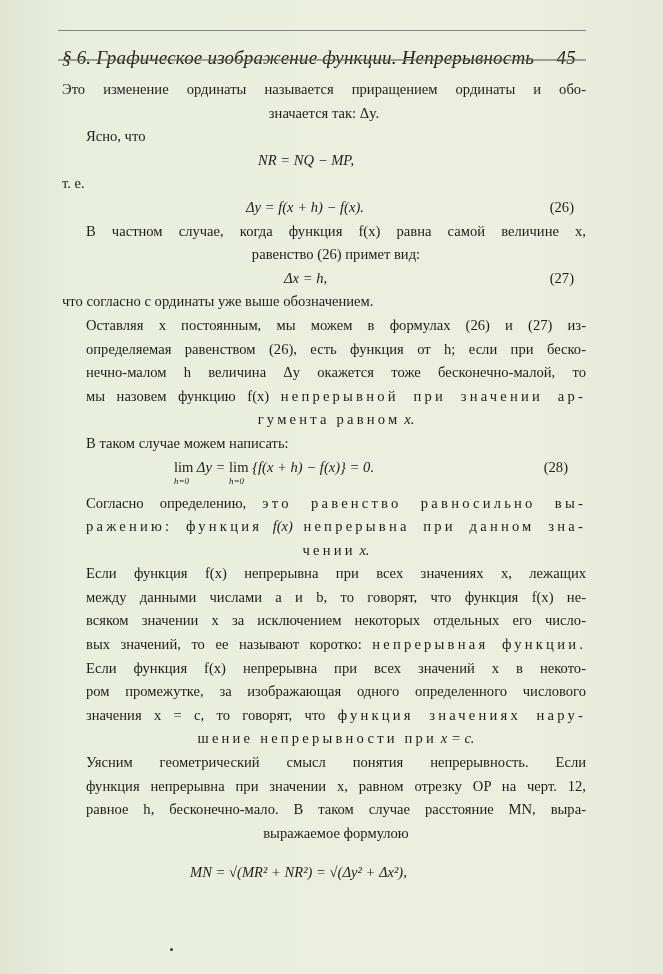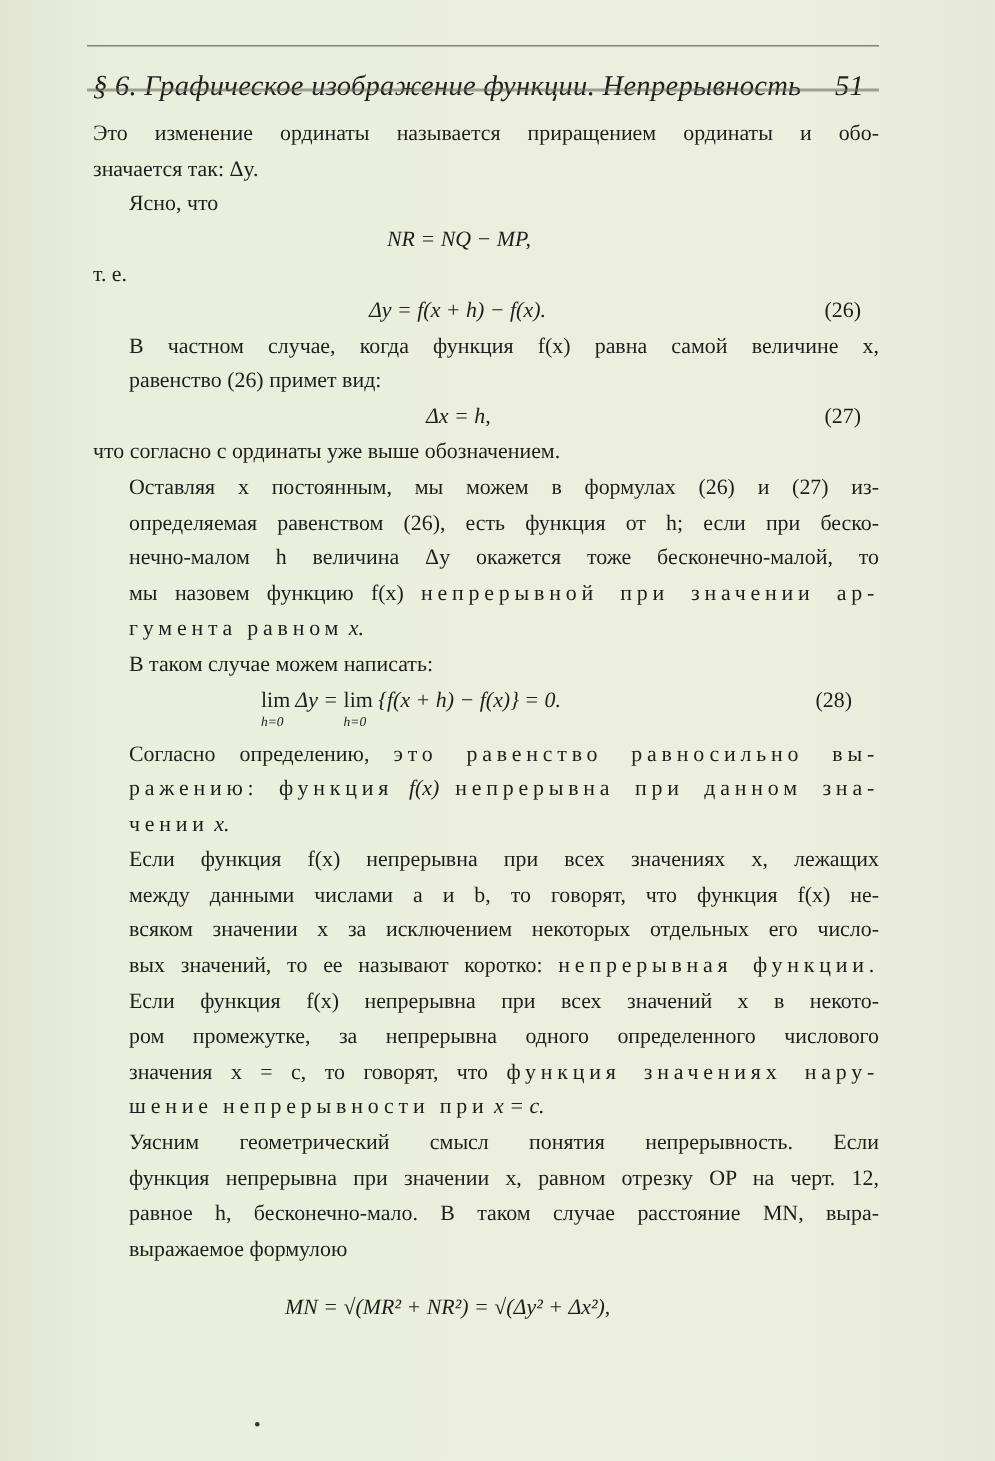--- a/index.html
+++ b/index.html
@@ -23,38 +23,38 @@
   }
   .header .title { position:absolute; left:0; top:0; }
   .header .pagenum { position:absolute; right:10px; top:0; }
   .text {
     position:absolute; left:62px; top:78px; width:524px;
     font-size:14.6px; line-height:23.6px; text-align:justify;
   }
   .p { margin:0; text-indent:0; }
   .p.ind { text-indent:24px; }
   .p span.line { display:block; text-align:justify; text-align-last:justify; }
-  .p span.last { display:block; text-align:left; }
+  .p span.last { display:block; text-align:center; }
   .formula { position:relative; height:23.6px; font-style:italic; }
   .formula .f { position:absolute; white-space:nowrap; }
   .formula .n { position:absolute; right:12px; font-style:normal; }
   .sp { letter-spacing:3.2px; }
   i { font-style:italic; }
   .lim { position:relative; display:inline-block; }
   .lim sub { position:absolute; left:0; top:14px; font-size:9px; font-style:italic; }
   .dot { position:absolute; left:170px; top:948px; width:3px; height:3px; border-radius:50%; background:#333; }
 </style>
 </head>
 <body>
 
 <div class="page">
   <div class="rule top"></div>
   <div class="header">
     <span class="title">§ 6. Графическое изображение функции. Непрерывность</span>
-    <span class="pagenum">51</span>
+    <span class="pagenum">45</span>
   </div>
   <div class="rule bot"></div>
 
   <div class="text">
     <p class="p">
       <span class="line">Это изменение ординаты называется приращением ординаты и обо-</span>
       <span class="last">значается так: Δy.</span>
     </p>
     <p class="p ind"><span>Ясно, что</span></p>
     <div class="formula">
@@ -92,21 +92,21 @@
       <span class="last"><span class="sp">чении</span> <i>x.</i></span>
     </p>
     <p class="p ind">
       <span class="line">Если функция f(x) непрерывна при всех значениях x, лежащих</span>
       <span class="line">между данными числами a и b, то говорят, что функция f(x) не-</span>
       <span class="line">всяком значении x за исключением некоторых отдельных его числo-</span>
       <span class="line"><span>вых значений, то ее называют коротко:</span> <span class="sp">непрерывная функции.</span></span>
     </p>
     <p class="p ind">
       <span class="line">Если функция f(x) непрерывна при всех значений x в некото-</span>
-      <span class="line">ром промежутке, за непрерывна одного определенного числового</span>
+      <span class="line">ром промежутке, за изображающая одного определенного числового</span>
       <span class="line"><span>значения x = c, то говорят, что</span> <span class="sp">функция значениях нару-</span></span>
       <span class="last"><span class="sp">шение непрерывности при</span> <i>x = c.</i></span>
     </p>
     <p class="p ind">
       <span class="line">Уясним геометрический смысл понятия непрерывность. Если</span>
       <span class="line">функция непрерывна при значении x, равном отрезку OP на черт. 12,</span>
       <span class="line">равное h, бесконечно-мало. В таком случае расстояние MN, выра-</span>
       <span class="last">выражаемое формулою</span>
     </p>
     <div class="formula" style="margin-top:16px">

